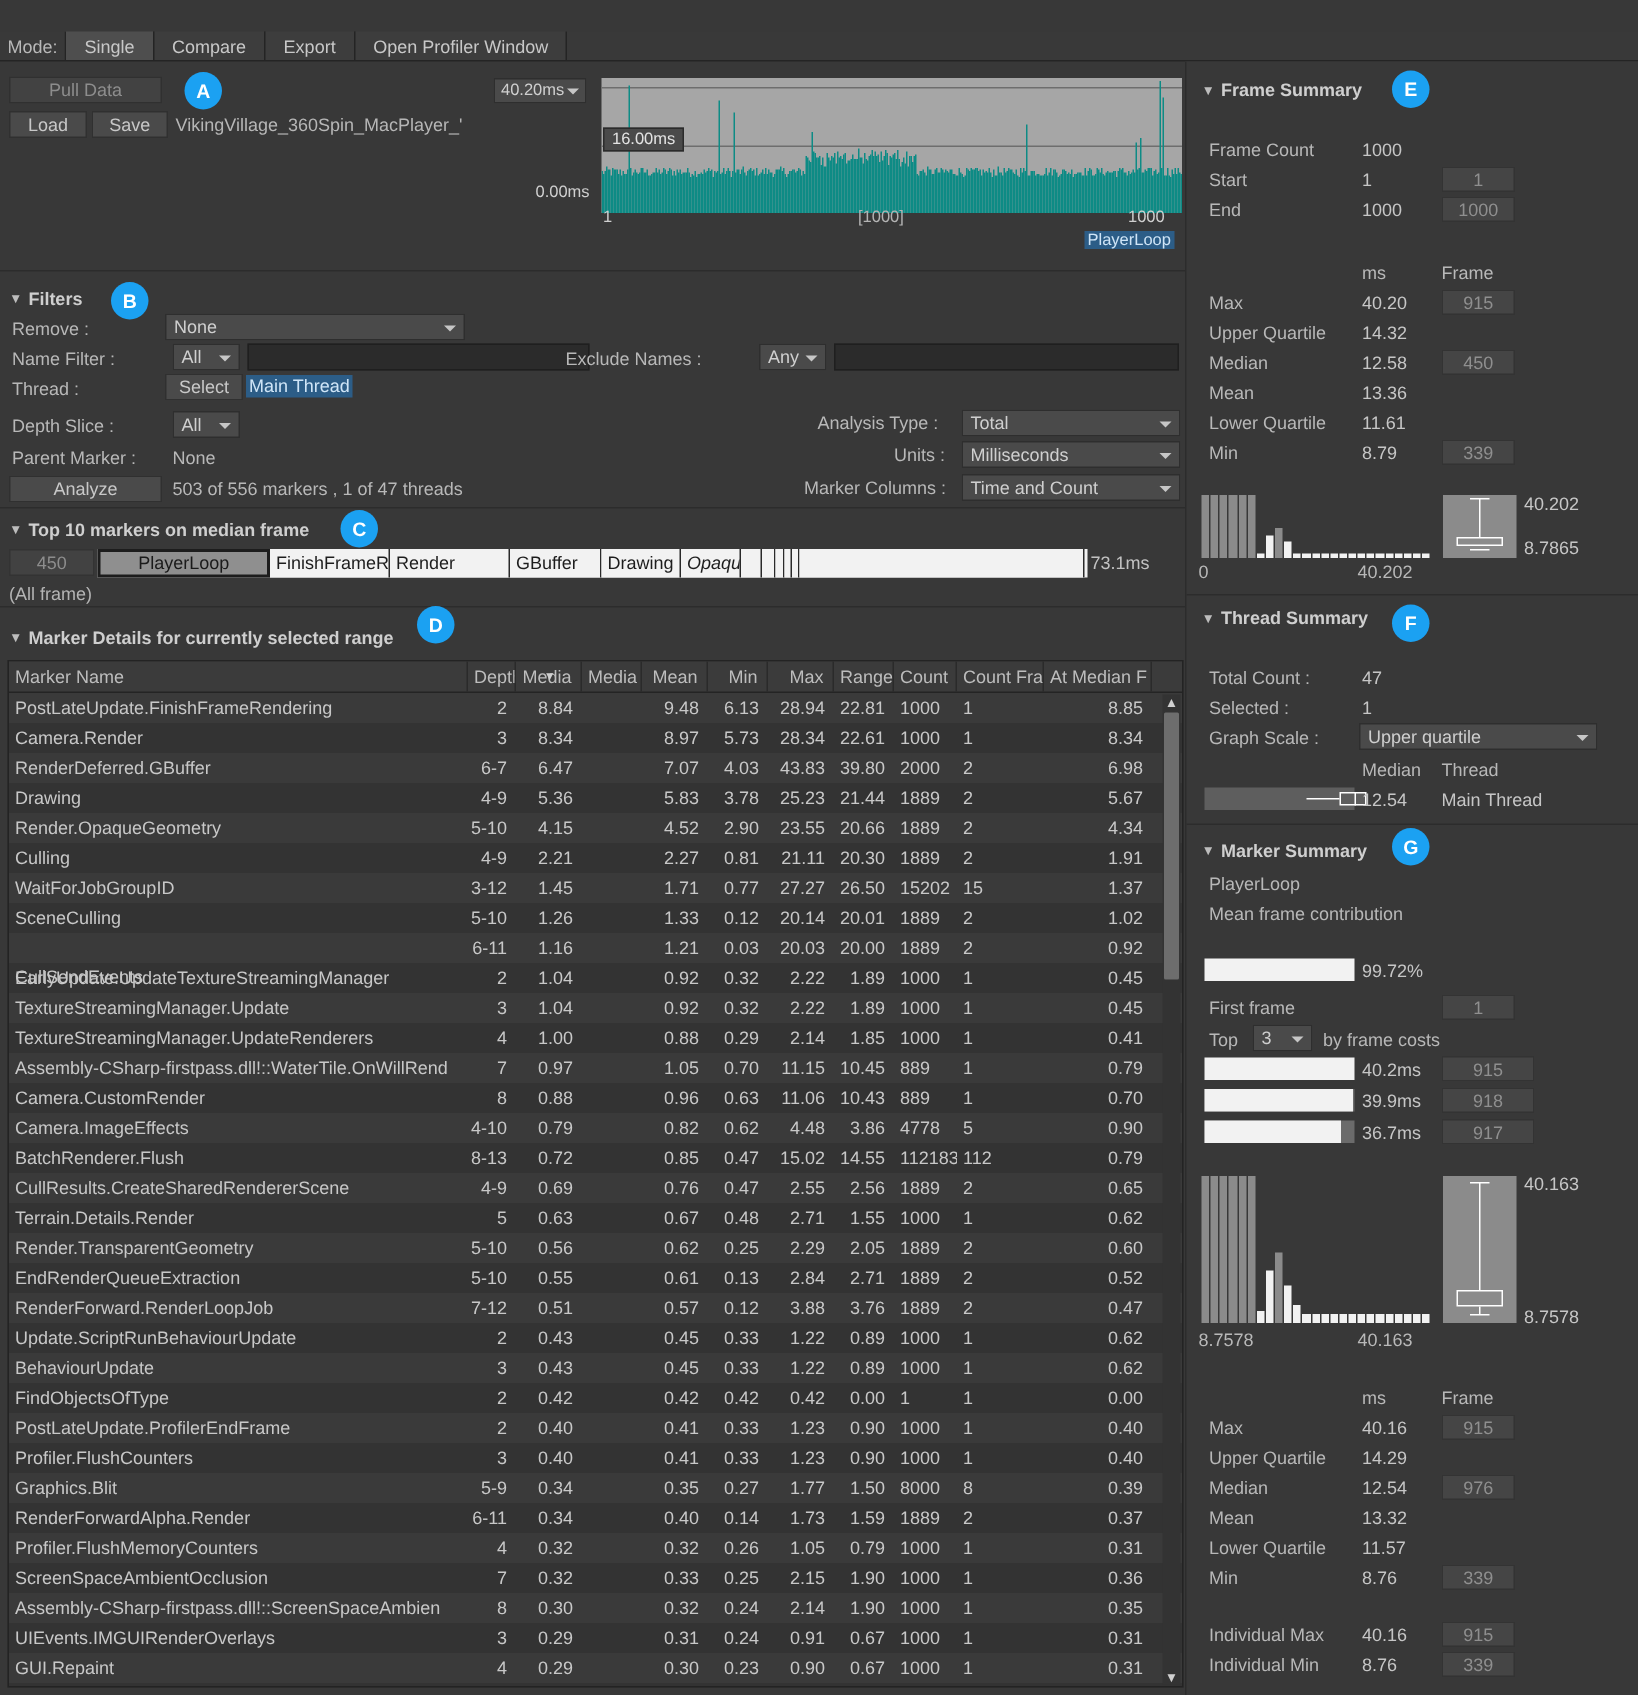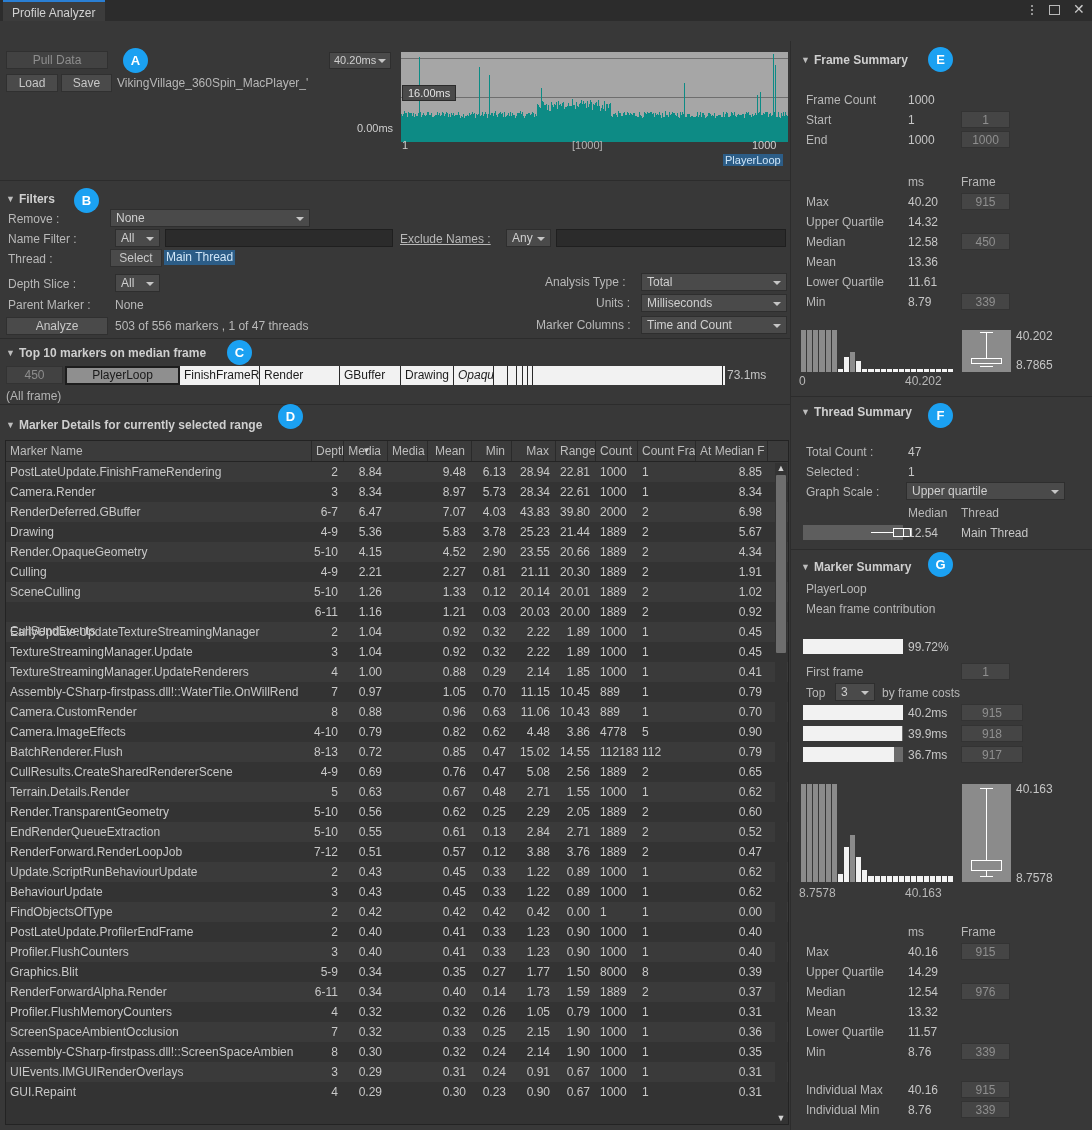--- a/index.html
+++ b/index.html
@@ -171,39 +171,28 @@
     background:#1ba1f2; color:#fff; font-weight:bold; font-size:13px;
     display:flex; align-items:center; justify-content:center;
     font-family:"Liberation Sans", sans-serif; z-index:50;
   }
 </style>
 </head>
 <body>
 
 <div class="app">
 
-  <div class="titlebar">
-    <div class="tab">
-      <span>Profile Analyzer</span>
-    </div>
-    <div class="wincontrols">
-      <div class="wc">
-        <div class="dots">
-            <i></i>
-            <i></i>
-            <i></i>
-          </div>
-      </div>
-      <div class="wc">
-          <div class="sqr"></div>
-        </div>
-      <div class="wc xmark">✕</div>
-    </div>
-  </div>
-
+
+  <div class="modebar">
+    <div class="modelabel">Mode:</div>
+    <div class="modebtn sel">Single</div>
+    <div class="modebtn">Compare</div>
+    <div class="modebtn">Export</div>
+    <div class="modebtn">Open Profiler Window</div>
+  </div>
 
   <div class="btn dim pulldata">Pull Data</div>
   <div class="btn loadbtn">Load</div>
   <div class="btn savebtn">Save</div>
   <div class="filename">VikingVillage_360Spin_MacPlayer_'</div>
 
   <div class="msdrop">
     <span>40.20ms</span>
     <span class="arw"></span>
   </div>
@@ -620,21 +609,21 @@
     <span class="arw"></span>
   </div>
 
   <div class="flabel" style="left:8px; top:232px;">Name Filter :</div>
   <div class="ddown" style="left:115px; top:229px; width:45px;">
     <span>All</span>
     <span class="arw"></span>
   </div>
   <div class="txtfield" style="left:165px; top:229px; width:228px;"></div>
 
-  <div class="flabel" style="left:400px; top:232px;text-decoration:underline;">Exclude Names :</div>
+  <div class="flabel" style="left:377px; top:232px;">Exclude Names :</div>
   <div class="ddown" style="left:506px; top:229px; width:45px;">
     <span>Any</span>
     <span class="arw"></span>
   </div>
   <div class="txtfield" style="left:556px; top:229px; width:230px;"></div>
 
   <div class="flabel" style="left:8px; top:252px;">Thread :</div>
   <div class="btn" style="position:absolute; left:110px; top:249px; width:52px; height:18px;">Select</div>
   <div class="threadsel" style="left:164px; top:250px;">Main Thread</div>
 
@@ -782,20 +771,33 @@
           <div class="td barcell" style="width: 40px; flex: 0 0 40px;"></div>
           <div class="td num" style="width: 44px; flex: 0 0 44px;">2.27</div>
           <div class="td num" style="width: 40px; flex: 0 0 40px;">0.81</div>
           <div class="td num" style="width: 44px; flex: 0 0 44px;">21.11</div>
           <div class="td num" style="width: 40px; flex: 0 0 40px;">20.30</div>
           <div class="td" style="width: 42px; flex: 0 0 42px;">1889</div>
           <div class="td" style="width: 58px; flex: 0 0 58px;">2</div>
           <div class="td num" style="width: 72px; flex: 0 0 72px;">1.91</div>
         </div>
         <div class="trow">
+          <div class="td" style="width: 306px; flex: 0 0 306px;">WaitForJobGroupID</div>
+          <div class="td num" style="width: 32px; flex: 0 0 32px;">3-12</div>
+          <div class="td num" style="width: 44px; flex: 0 0 44px;">1.45</div>
+          <div class="td barcell" style="width: 40px; flex: 0 0 40px;"></div>
+          <div class="td num" style="width: 44px; flex: 0 0 44px;">1.71</div>
+          <div class="td num" style="width: 40px; flex: 0 0 40px;">0.77</div>
+          <div class="td num" style="width: 44px; flex: 0 0 44px;">27.27</div>
+          <div class="td num" style="width: 40px; flex: 0 0 40px;">26.50</div>
+          <div class="td" style="width: 42px; flex: 0 0 42px;">15202</div>
+          <div class="td" style="width: 58px; flex: 0 0 58px;">15</div>
+          <div class="td num" style="width: 72px; flex: 0 0 72px;">1.37</div>
+        </div>
+        <div class="trow">
           <div class="td" style="width: 306px; flex: 0 0 306px;">SceneCulling</div>
           <div class="td num" style="width: 32px; flex: 0 0 32px;">5-10</div>
           <div class="td num" style="width: 44px; flex: 0 0 44px;">1.26</div>
           <div class="td barcell" style="width: 40px; flex: 0 0 40px;"></div>
           <div class="td num" style="width: 44px; flex: 0 0 44px;">1.33</div>
           <div class="td num" style="width: 40px; flex: 0 0 40px;">0.12</div>
           <div class="td num" style="width: 44px; flex: 0 0 44px;">20.14</div>
           <div class="td num" style="width: 40px; flex: 0 0 40px;">20.01</div>
           <div class="td" style="width: 42px; flex: 0 0 42px;">1889</div>
           <div class="td" style="width: 58px; flex: 0 0 58px;">2</div>
@@ -905,21 +907,21 @@
           <div class="td" style="width: 58px; flex: 0 0 58px;">112</div>
           <div class="td num" style="width: 72px; flex: 0 0 72px;">0.79</div>
         </div>
         <div class="trow">
           <div class="td" style="width: 306px; flex: 0 0 306px;">CullResults.CreateSharedRendererScene</div>
           <div class="td num" style="width: 32px; flex: 0 0 32px;">4-9</div>
           <div class="td num" style="width: 44px; flex: 0 0 44px;">0.69</div>
           <div class="td barcell" style="width: 40px; flex: 0 0 40px;"></div>
           <div class="td num" style="width: 44px; flex: 0 0 44px;">0.76</div>
           <div class="td num" style="width: 40px; flex: 0 0 40px;">0.47</div>
-          <div class="td num" style="width: 44px; flex: 0 0 44px;">5.08</div>
+          <div class="td num" style="width: 44px; flex: 0 0 44px;">2.55</div>
           <div class="td num" style="width: 40px; flex: 0 0 40px;">2.56</div>
           <div class="td" style="width: 42px; flex: 0 0 42px;">1889</div>
           <div class="td" style="width: 58px; flex: 0 0 58px;">2</div>
           <div class="td num" style="width: 72px; flex: 0 0 72px;">0.65</div>
         </div>
         <div class="trow">
           <div class="td" style="width: 306px; flex: 0 0 306px;">Terrain.Details.Render</div>
           <div class="td num" style="width: 32px; flex: 0 0 32px;">5</div>
           <div class="td num" style="width: 44px; flex: 0 0 44px;">0.63</div>
           <div class="td barcell" style="width: 40px; flex: 0 0 40px;"></div>

